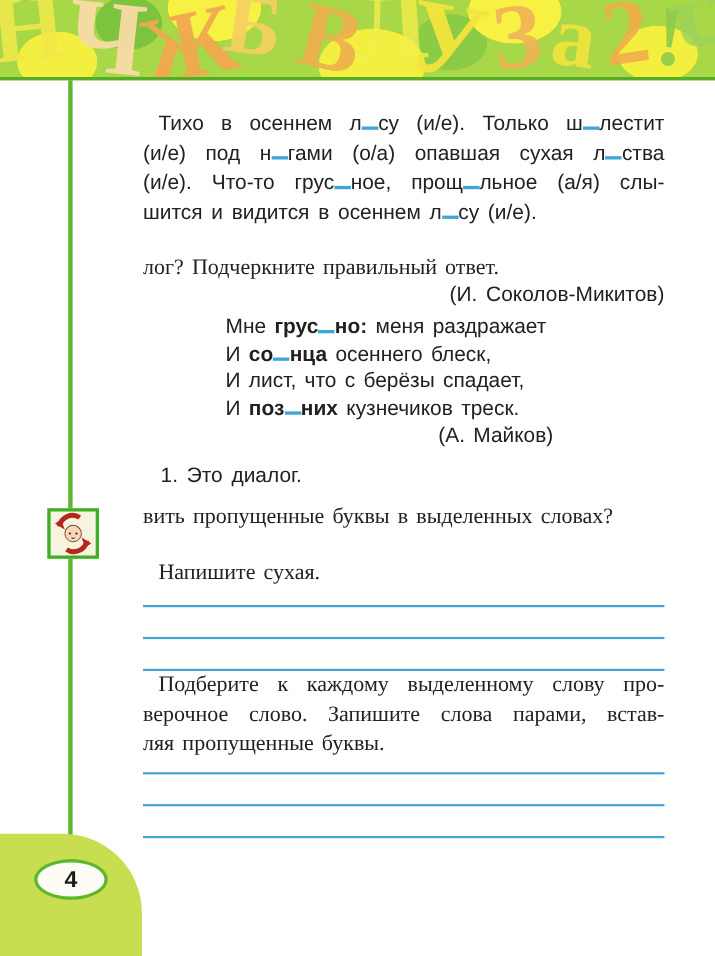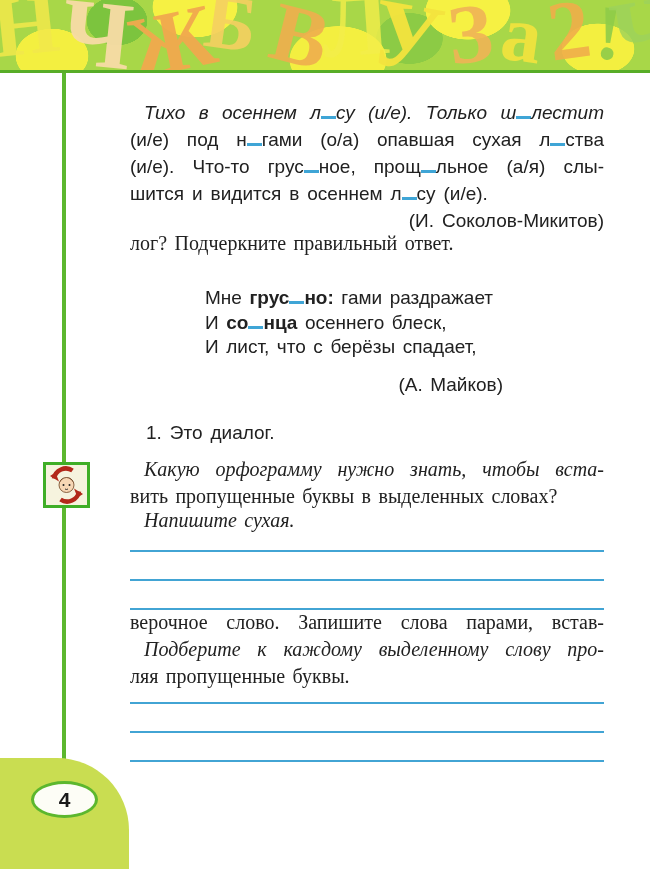--- a/index.html
+++ b/index.html
@@ -42,35 +42,35 @@
   .pair-icon{
     position:absolute;left:43px;top:462px;width:47px;height:46px;
     background:#f6f3de;border:3px solid #3fae27;box-sizing:border-box;
   }
   
   .block{position:absolute;left:130px;width:474px;}
   .sans{font-size:19px;line-height:27px;word-spacing:0.14em;}
   .serif{font-family:"Liberation Serif", serif;font-size:20px;line-height:27px;word-spacing:0.12em;}
   .rline{min-height:1em;}
   .rline.just{text-align:justify;text-align-last:justify;}
-  .rline.ind{text-indent:14px;font-style:italic;}
-  .rline.attr{text-align:right;}
+  .rline.ind{text-indent:14px;}
+  .rline.attr{text-align:right;margin-top:48px;}
   .bold{font-weight:bold;}
   .blank{
     display:inline-block;width:15px;height:3px;
     border-bottom:3px solid #3fa5d6;
   }
   .pill{
     display:inline-block;background:#f8d4b5;color:#8d2d1c;
     font-family:"Liberation Serif", serif;font-weight:bold;font-size:20px;
     border-radius:16px / 13px;padding:0px 13px 2px 13px;margin-right:9px;
     text-indent:0;line-height:24px;
   }
   .poem{position:absolute;left:205px;width:398px;font-size:19px;line-height:24.5px;word-spacing:0.12em;}
-  .poem .attr{padding-right:100px;margin-top:13px;}
+  .poem .attr{padding-right:100px;margin-top:1px;}
   .wlines{position:absolute;left:130px;width:474px;}
   .wline{height:27px;border-bottom:2px solid #42a4d4;}
 </style>
 </head>
 <body>
 
 <div class="band">
     <span class="letter" style="left: -8px; top: -18px; font-size: 86px; color: rgb(242, 233, 75); opacity: 0.85; transform: rotate(-6deg);">Н</span>
     <span class="letter" style="left: 62px; top: -14px; font-size: 96px; color: rgb(248, 220, 166); opacity: 0.95; transform: rotate(6deg);">Ч</span>
     <span class="letter" style="left: 128px; top: -2px; font-size: 88px; color: rgb(241, 169, 78); opacity: 0.95; transform: rotate(-12deg);">Ж</span>
@@ -98,34 +98,34 @@
 </div>
 
 <div class="block serif" style="top:230px;">
   <div>
       <div class="rline"><span>лог? Подчеркните правильный ответ.</span></div>
     </div>
 </div>
 
 <div class="poem sans" style="top:286px;">
   <div>
-      <div class="rline"><span>Мне </span><span class="bold">грус</span><span class="blank bold"></span><span class="bold">но:</span><span> гами раздражает</span></div>
+      <div class="rline"><span>Мне </span><span class="bold">грус</span><span class="blank bold"></span><span class="bold">но:</span><span> меня раздражает</span></div>
       <div class="rline"><span>И </span><span class="bold">со</span><span class="blank bold"></span><span class="bold">нца</span><span> осеннего блеск,</span></div>
       <div class="rline"><span>И лист, что с берёзы спадает,</span></div>
+      <div class="rline"><span>И </span><span class="bold">поз</span><span class="blank bold"></span><span class="bold">них</span><span> кузнечиков треск.</span></div>
     </div>
   <div class="rline attr">(А. Майков)</div>
 </div>
 
 <div class="block sans" style="top:419px;">
   <div class="rline" style="padding-left:16px;">1. Это диалог.</div>
 </div>
 
 <div class="block serif" style="top:456px;">
   <div>
-      <div class="rline ind just"><span>Какую орфограмму нужно знать, чтобы вста-</span></div>
       <div class="rline"><span>вить пропущенные буквы в выделенных словах?</span></div>
     </div>
 </div>
 
 <div class="block serif rline ind" style="top:507px;">Напишите сухая.</div>
 
 <div class="wlines" style="top:523px;">
     <div class="wline"></div>
     <div class="wline"></div>
     <div class="wline"></div>
@@ -140,22 +140,22 @@
     <circle cx="20" cy="20" r="7.5" fill="#f7d7b5" stroke="#6b3f1d" stroke-width="0.8"></circle>
     <path d="M 12.7 18.5 A 7.5 7.5 0 0 1 27.3 18.2 Q 24 12.5 20 12.7 Q 15.5 12.5 12.7 18.5 Z" fill="#6b3f1d"></path>
     <circle cx="17" cy="20" r="1" fill="#222"></circle>
     <circle cx="23" cy="20" r="1" fill="#222"></circle>
     <path d="M 18.5 24 Q 20 25 21.5 24" fill="none" stroke="#222" stroke-width="0.9"></path>
   </svg>
 </div>
 
 <div class="block serif" style="top:609px;">
   <div>
+      <div class="rline ind just"><span>Подберите к каждому выделенному слову про-</span></div>
       <div class="rline just"><span>верочное слово. Запишите слова парами, встав-</span></div>
-      <div class="rline ind just"><span>Подберите к каждому выделенному слову про-</span></div>
       <div class="rline"><span>ляя пропущенные буквы.</span></div>
     </div>
 </div>
 
 <div class="wlines" style="top:675px;">
     <div class="wline"></div>
     <div class="wline"></div>
     <div class="wline"></div>
   </div>
 

